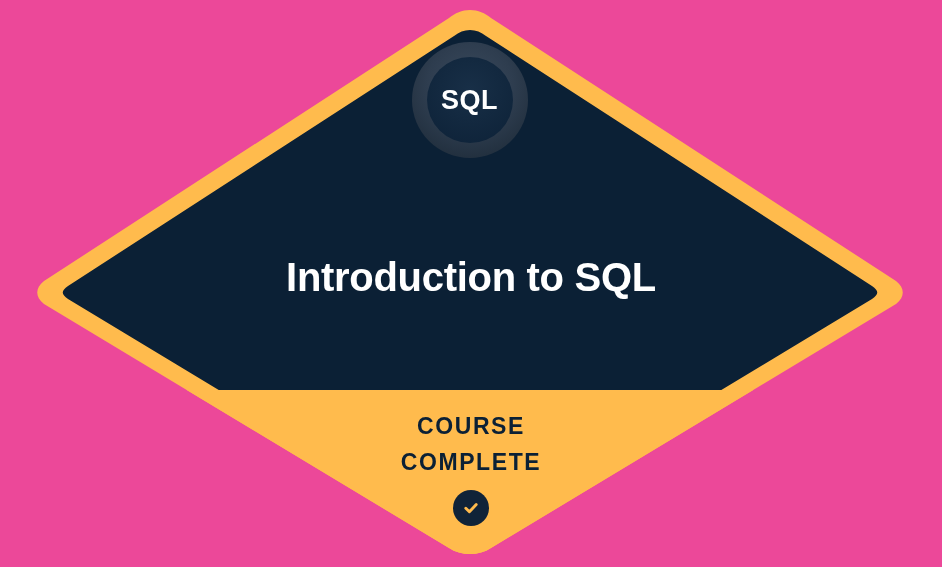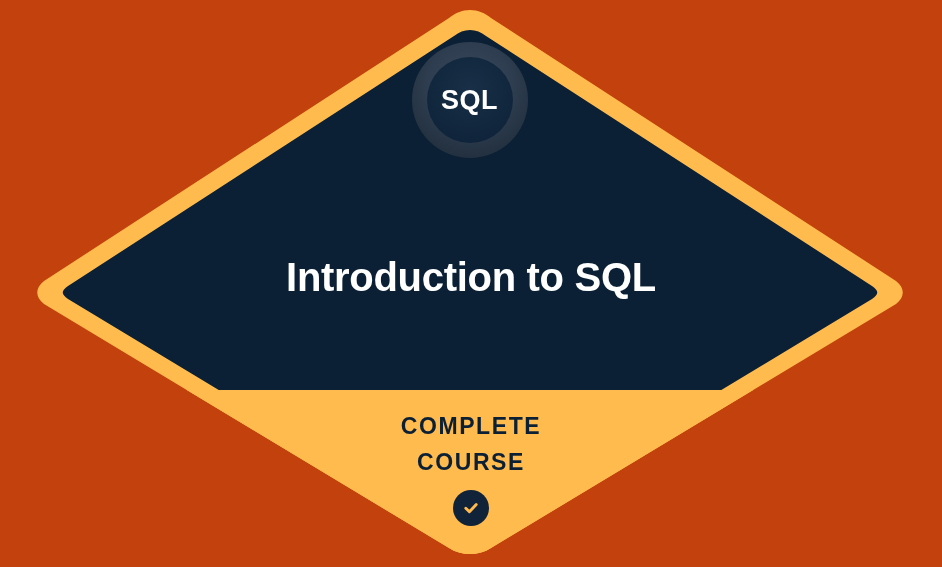--- a/index.html
+++ b/index.html
@@ -11,21 +11,21 @@
     width: 942px;
     height: 567px;
     overflow: hidden;
     font-family: "Liberation Sans", sans-serif;
     -webkit-font-smoothing: antialiased;
   }
   .stage {
     position: relative;
     width: 942px;
     height: 567px;
-    background: #c2410c;
+    background: #ec4899;
   }
   .badge-svg {
     position: absolute;
     left: 0;
     top: 0;
     width: 942px;
     height: 567px;
     display: block;
   }
   .overlay {
@@ -173,22 +173,22 @@
 
   <div class="overlay">
 
     <div class="emblem">
       <span class="emblem-label">SQL</span>
     </div>
 
     <div class="course-title">Introduction to SQL</div>
 
     <div class="complete-block">
+      <div class="complete-line">COURSE</div>
       <div class="complete-line">COMPLETE</div>
-      <div class="complete-line">COURSE</div>
       <div class="check-wrap">
         <div class="check-badge">
           <svg width="20" height="20" viewBox="0 0 20 20">
             <path d="M4.8 10.2 L8.4 13.8 L15.2 6.6" fill="none" stroke="#FFBB4D" stroke-width="2.9" stroke-linecap="round" stroke-linejoin="round"></path>
           </svg>
         </div>
       </div>
     </div>
 
   </div>

